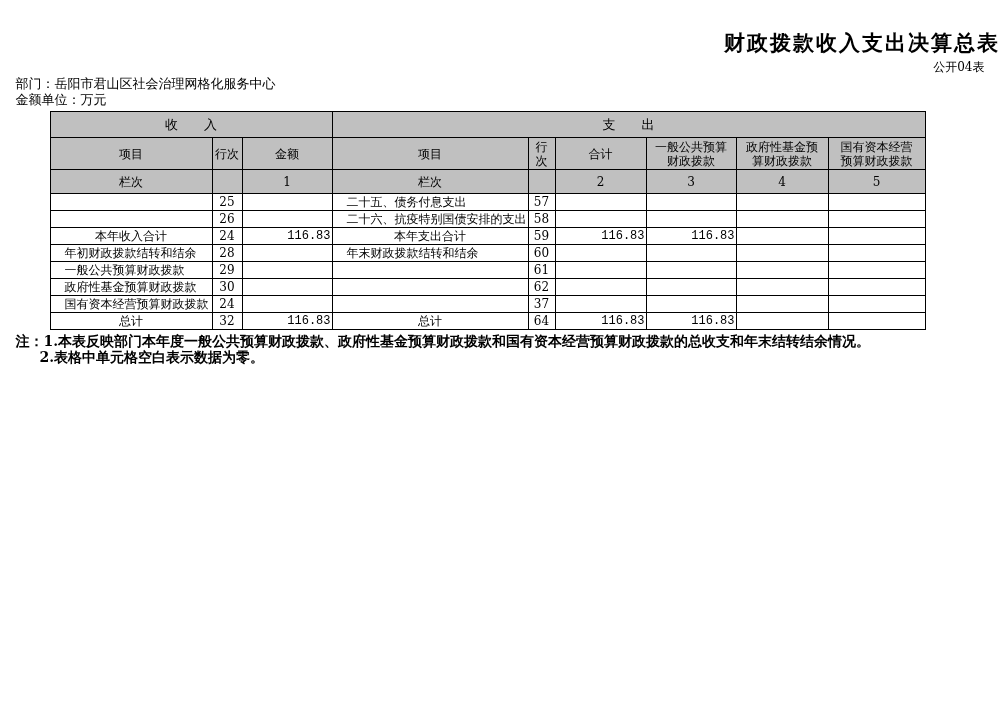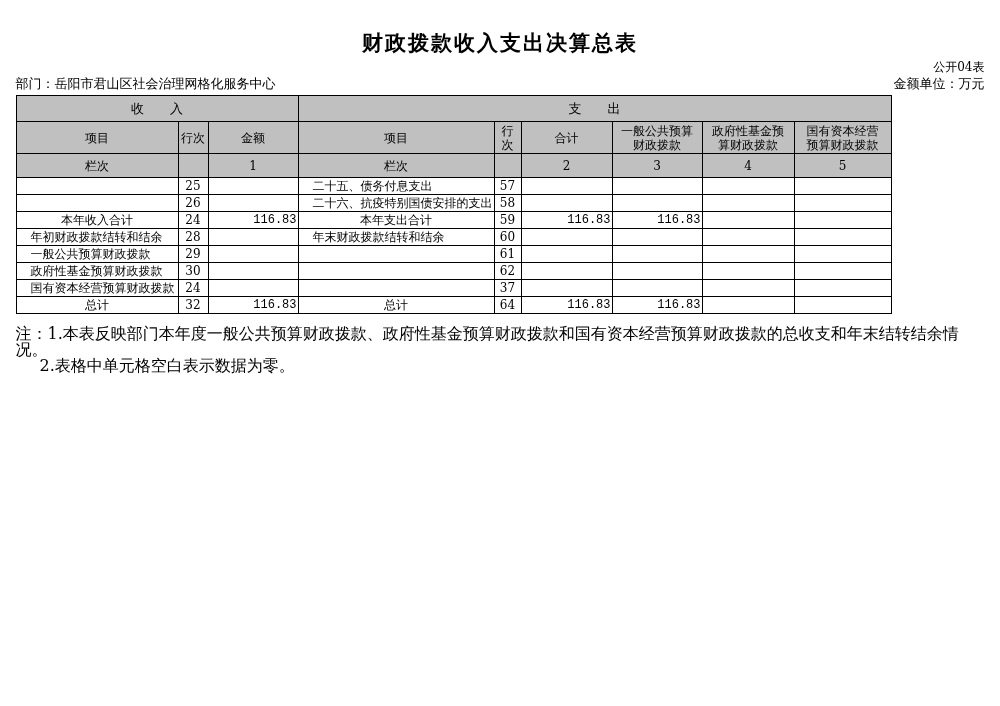--- a/index.html
+++ b/index.html
@@ -5,46 +5,48 @@
   * { box-sizing: border-box; margin: 0; padding: 0; }
   html, body {
     width: 1000px; height: 706px;
     background: #ffffff;
     font-family: "DejaVu Serif", "Liberation Serif", serif;
     color: #000000;
     overflow: hidden;
   }
   .page { width: 1000px; height: 706px; position: relative; }
   .title {
-    text-align: center;
+    text-align: right;
     font-size: 21px;
     font-weight: bold;
     letter-spacing: 2px;
     padding-top: 30px;
     line-height: 26px;
   }
   .container { width: 969px; margin: 0 auto; }
   .doc-code {
     text-align: right;
     font-size: 12px;
     line-height: 15px;
     margin-top: 4px;
   }
   .meta-row {
     display: flex;
     justify-content: space-between;
     font-size: 13px;
     line-height: 16px;
     margin: 1px 0 3px 0;
+    flex-direction: column;
   }
   table.fin-table {
     border-collapse: collapse;
     table-layout: fixed;
     width: 876px;
     font-size: 12px;
+    margin-left: 34px;
   }
   .fin-table th, .fin-table td {
     border: 1px solid #000000;
     overflow: hidden;
     white-space: nowrap;
     vertical-align: middle;
     padding: 0 2px;
   }
   .fin-table thead th {
     background: #c0c0c0;
@@ -54,23 +56,24 @@
     line-height: 14px;
   }
   .fin-table .section-row th { height: 26px; font-size: 13px; }
   .fin-table .col-header-row th { height: 32px; }
   .fin-table .col-index-row th { height: 24px; }
   .fin-table tbody td { height: 17px; line-height: 16px; }
   .fin-table td.l { text-align: left; padding-left: 14px; }
   .fin-table td.c { text-align: center; }
   .fin-table td.r { text-align: right; padding-right: 1px; font-family: Liberation Mono, monospace; }
   .notes {
-    font-size: 16px;
+    font-size: 14px;
     line-height: 16px;
-    margin-top: 12px;
+    margin-top: 3px;
+    font-weight: bold;
   }
   .note-indent { padding-left: 24px; }
 </style>
 </head>
 <body>
 
 <div class="page">
   <div class="title">财政拨款收入支出决算总表</div>
 
   <div class="container">

